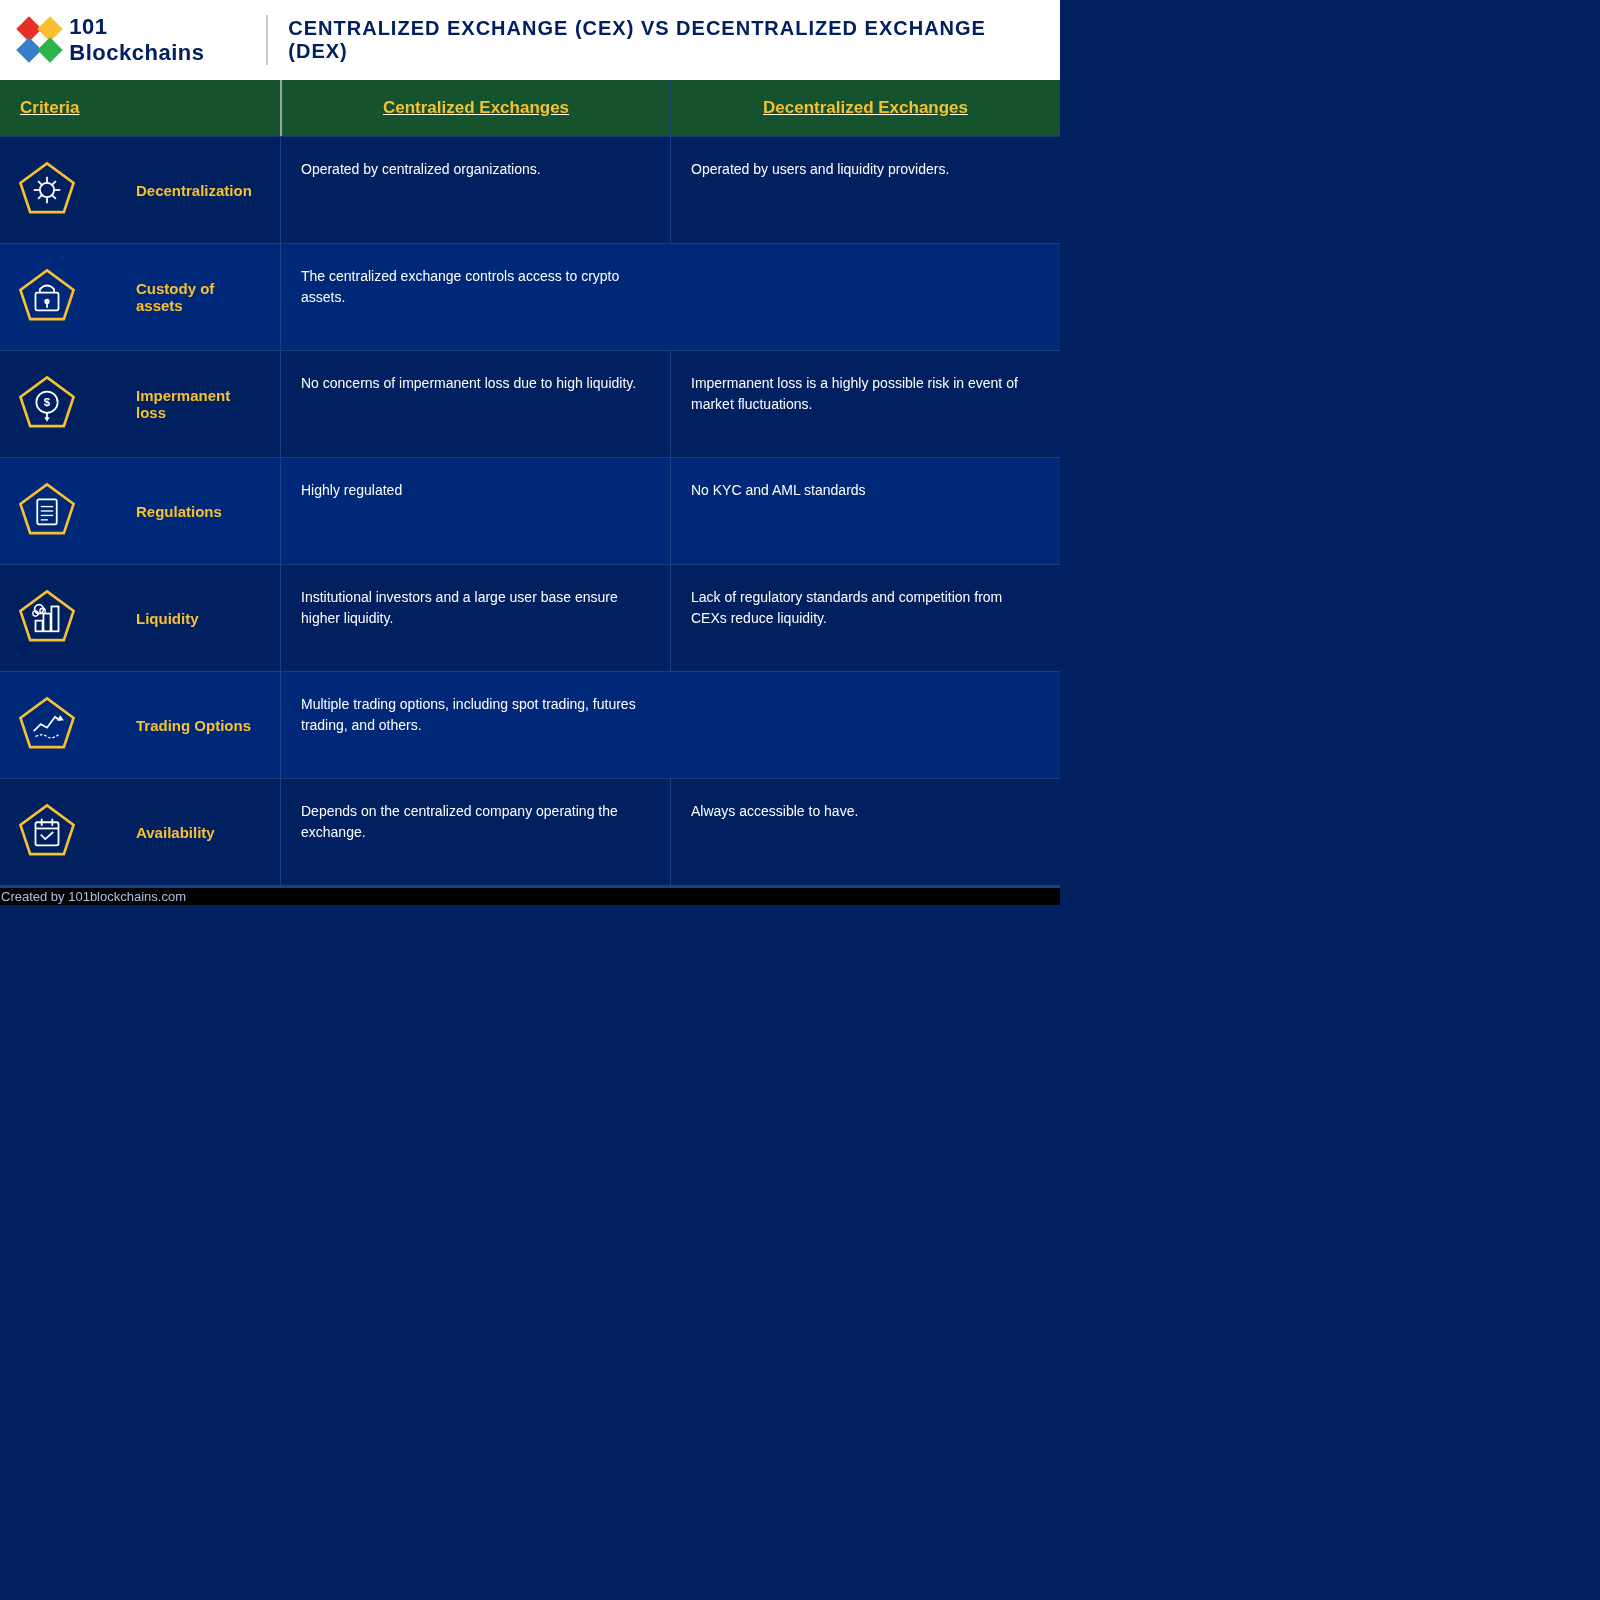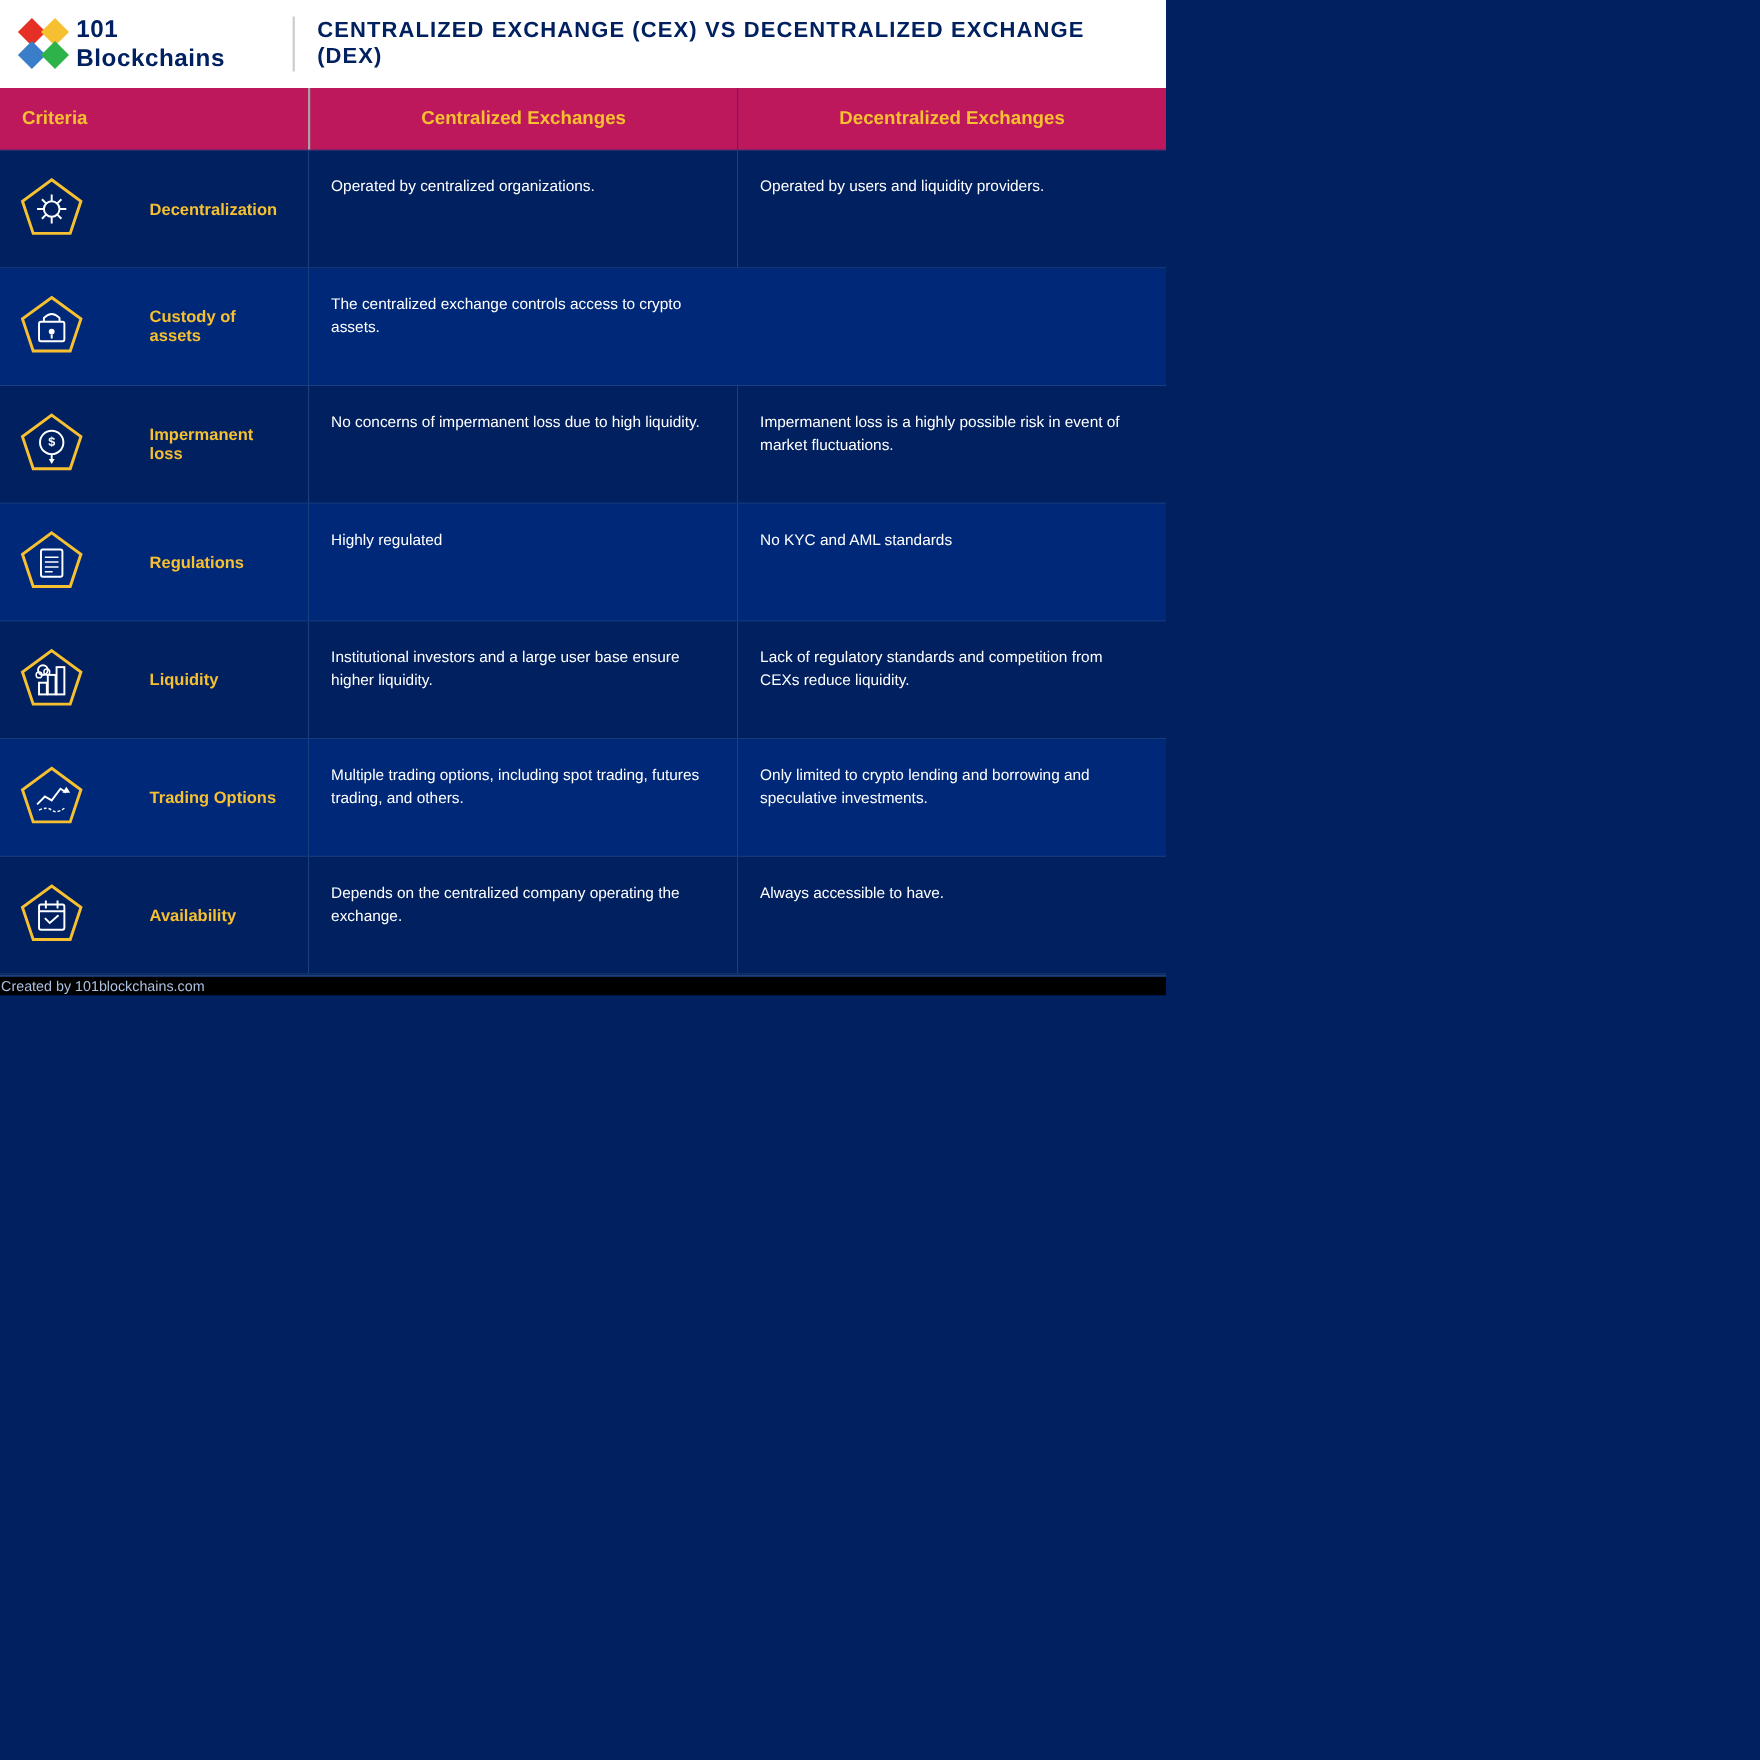--- a/index.html
+++ b/index.html
@@ -65,22 +65,23 @@
       text-transform: uppercase;
     }
 
     .table-container {
       padding: 0;
     }
 
     .col-headers {
       display: grid;
       grid-template-columns: 280px 1fr 1fr;
-      background: #be185d;
+      background: #14532d;
       border-bottom: 1px solid #1a3a7a;
+      text-decoration: underline;
     }
 
     .col-header {
       padding: 18px 20px;
       font-size: 17px;
       font-weight: 800;
       text-align: center;
     }
 
     .col-header.criteria {
@@ -261,21 +262,20 @@
     <div class="criteria-cell">
       <svg class="icon-pentagon" viewBox="0 0 70 70">
         <polygon points="35,5 65,27 54,60 16,60 5,27" fill="none" stroke="#f7c030" stroke-width="3"></polygon>
         <path d="M20 42 L28 34 L35 38 L44 26 L50 30" fill="none" stroke="white" stroke-width="2"></path>
         <polygon points="50,24 54,30 50,30 46,30" fill="white"></polygon>
         <path d="M22 48 Q30 44 35 48 Q40 52 48 46" fill="none" stroke="white" stroke-width="1.5" stroke-dasharray="3,2"></path>
       </svg>
       <span class="criteria-label">Trading Options</span>
     </div>
     <div class="data-cell">Multiple trading options, including spot trading, futures trading, and others.</div>
-    <div class="data-cell">Only limited to crypto lending and borrowing and speculative investments.</div>
   </div>
 
   <div class="table-row">
     <div class="criteria-cell">
       <svg class="icon-pentagon" viewBox="0 0 70 70">
         <polygon points="35,5 65,27 54,60 16,60 5,27" fill="none" stroke="#f7c030" stroke-width="3"></polygon>
         <rect x="22" y="24" width="26" height="26" rx="2" fill="none" stroke="white" stroke-width="2"></rect>
         <line x1="22" y1="31" x2="48" y2="31" stroke="white" stroke-width="2"></line>
         <line x1="29" y1="20" x2="29" y2="28" stroke="white" stroke-width="2"></line>
         <line x1="41" y1="20" x2="41" y2="28" stroke="white" stroke-width="2"></line>

